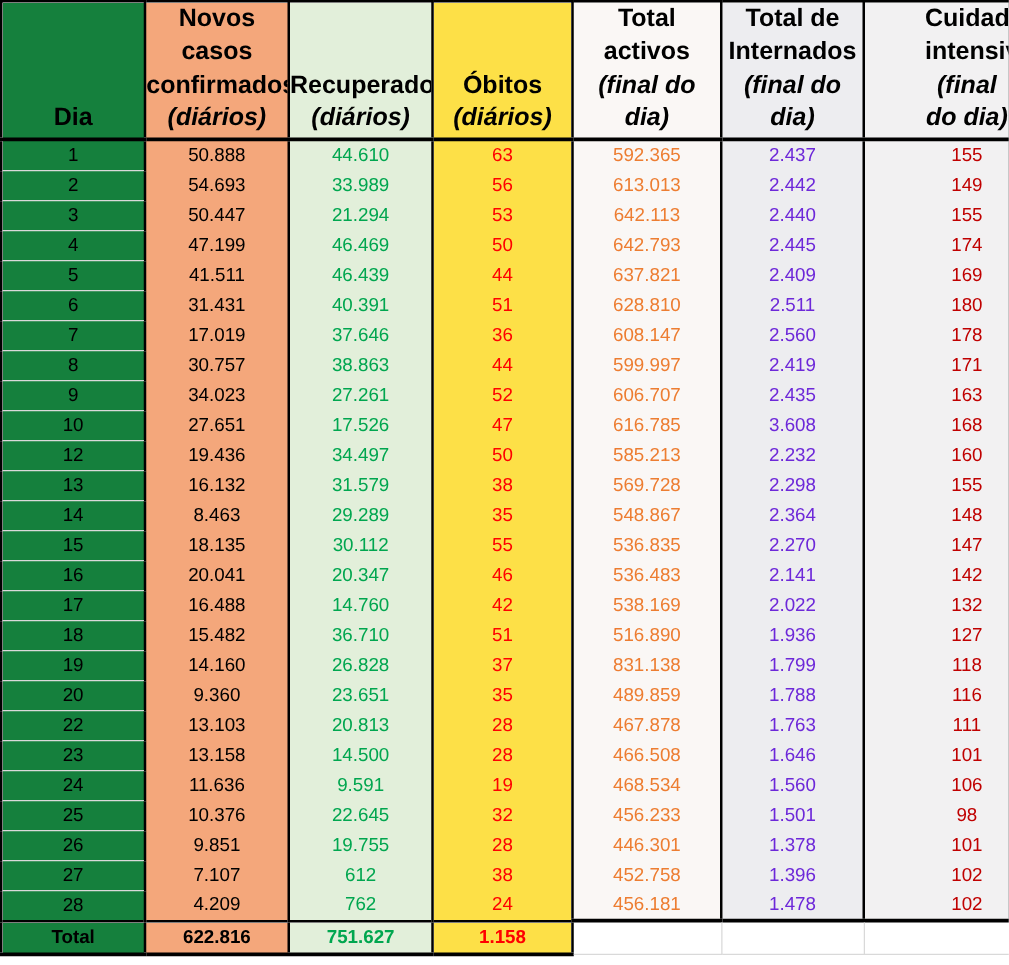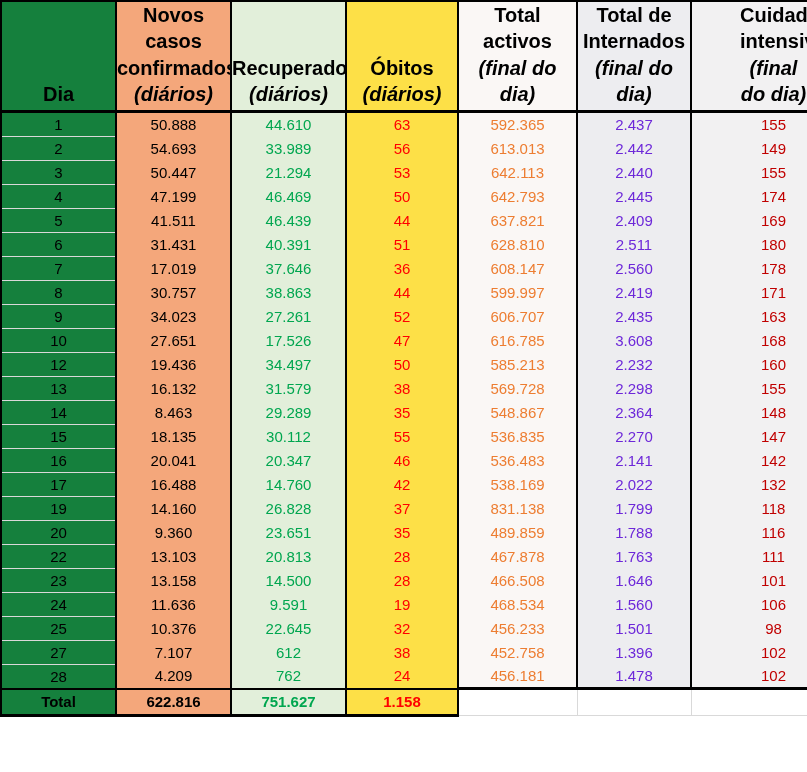--- a/index.html
+++ b/index.html
@@ -285,20 +285,29 @@
         <tr>
           <td class="col-dia">17</td>
           <td class="col-novos">16.488</td>
           <td class="col-recuperados">14.760</td>
           <td class="col-obitos">42</td>
           <td class="col-activos">538.169</td>
           <td class="col-internados">2.022</td>
           <td class="col-cuidados">132</td>
         </tr>
         <tr>
+          <td class="col-dia">18</td>
+          <td class="col-novos">15.482</td>
+          <td class="col-recuperados">36.710</td>
+          <td class="col-obitos">51</td>
+          <td class="col-activos">516.890</td>
+          <td class="col-internados">1.936</td>
+          <td class="col-cuidados">127</td>
+        </tr>
+        <tr>
           <td class="col-dia">19</td>
           <td class="col-novos">14.160</td>
           <td class="col-recuperados">26.828</td>
           <td class="col-obitos">37</td>
           <td class="col-activos">831.138</td>
           <td class="col-internados">1.799</td>
           <td class="col-cuidados">118</td>
         </tr>
         <tr>
           <td class="col-dia">20</td>
@@ -337,20 +346,29 @@
           <td class="col-cuidados">106</td>
         </tr>
         <tr>
           <td class="col-dia">25</td>
           <td class="col-novos">10.376</td>
           <td class="col-recuperados">22.645</td>
           <td class="col-obitos">32</td>
           <td class="col-activos">456.233</td>
           <td class="col-internados">1.501</td>
           <td class="col-cuidados">98</td>
+        </tr>
+        <tr>
+          <td class="col-dia">26</td>
+          <td class="col-novos">9.851</td>
+          <td class="col-recuperados">19.755</td>
+          <td class="col-obitos">28</td>
+          <td class="col-activos">446.301</td>
+          <td class="col-internados">1.378</td>
+          <td class="col-cuidados">101</td>
         </tr>
         <tr>
           <td class="col-dia">27</td>
           <td class="col-novos">7.107</td>
           <td class="col-recuperados">612</td>
           <td class="col-obitos">38</td>
           <td class="col-activos">452.758</td>
           <td class="col-internados">1.396</td>
           <td class="col-cuidados">102</td>
         </tr>

